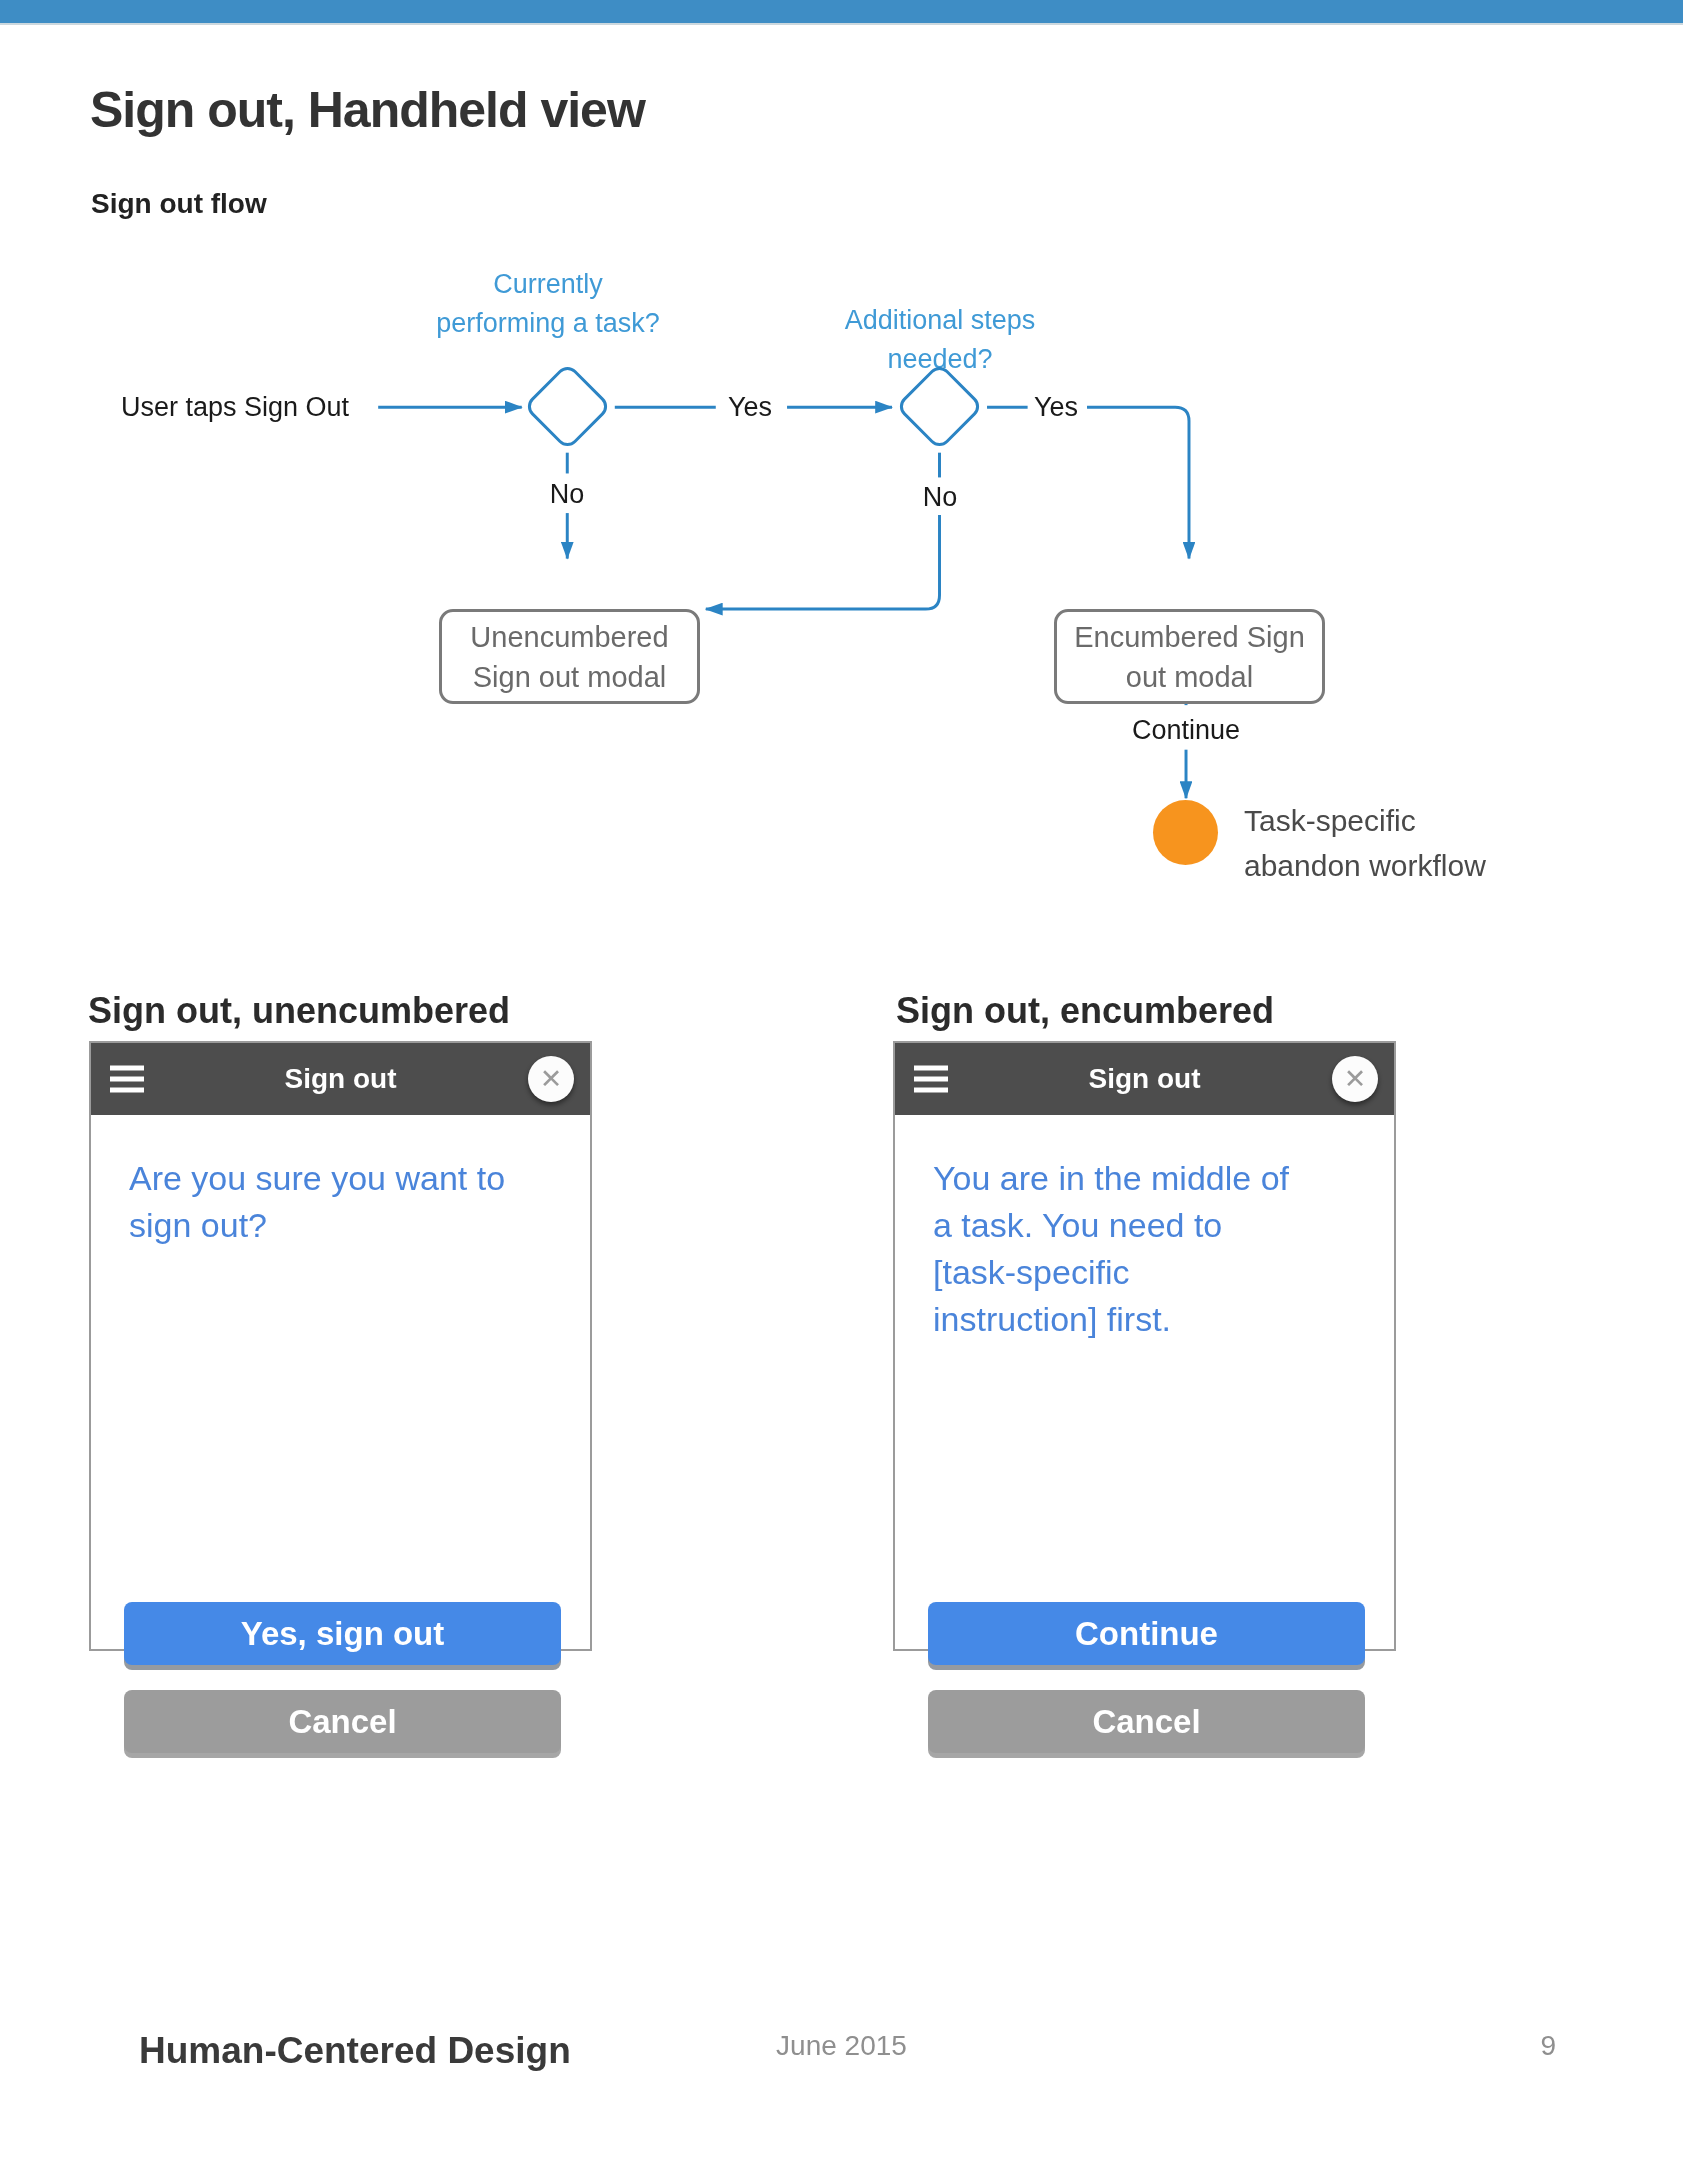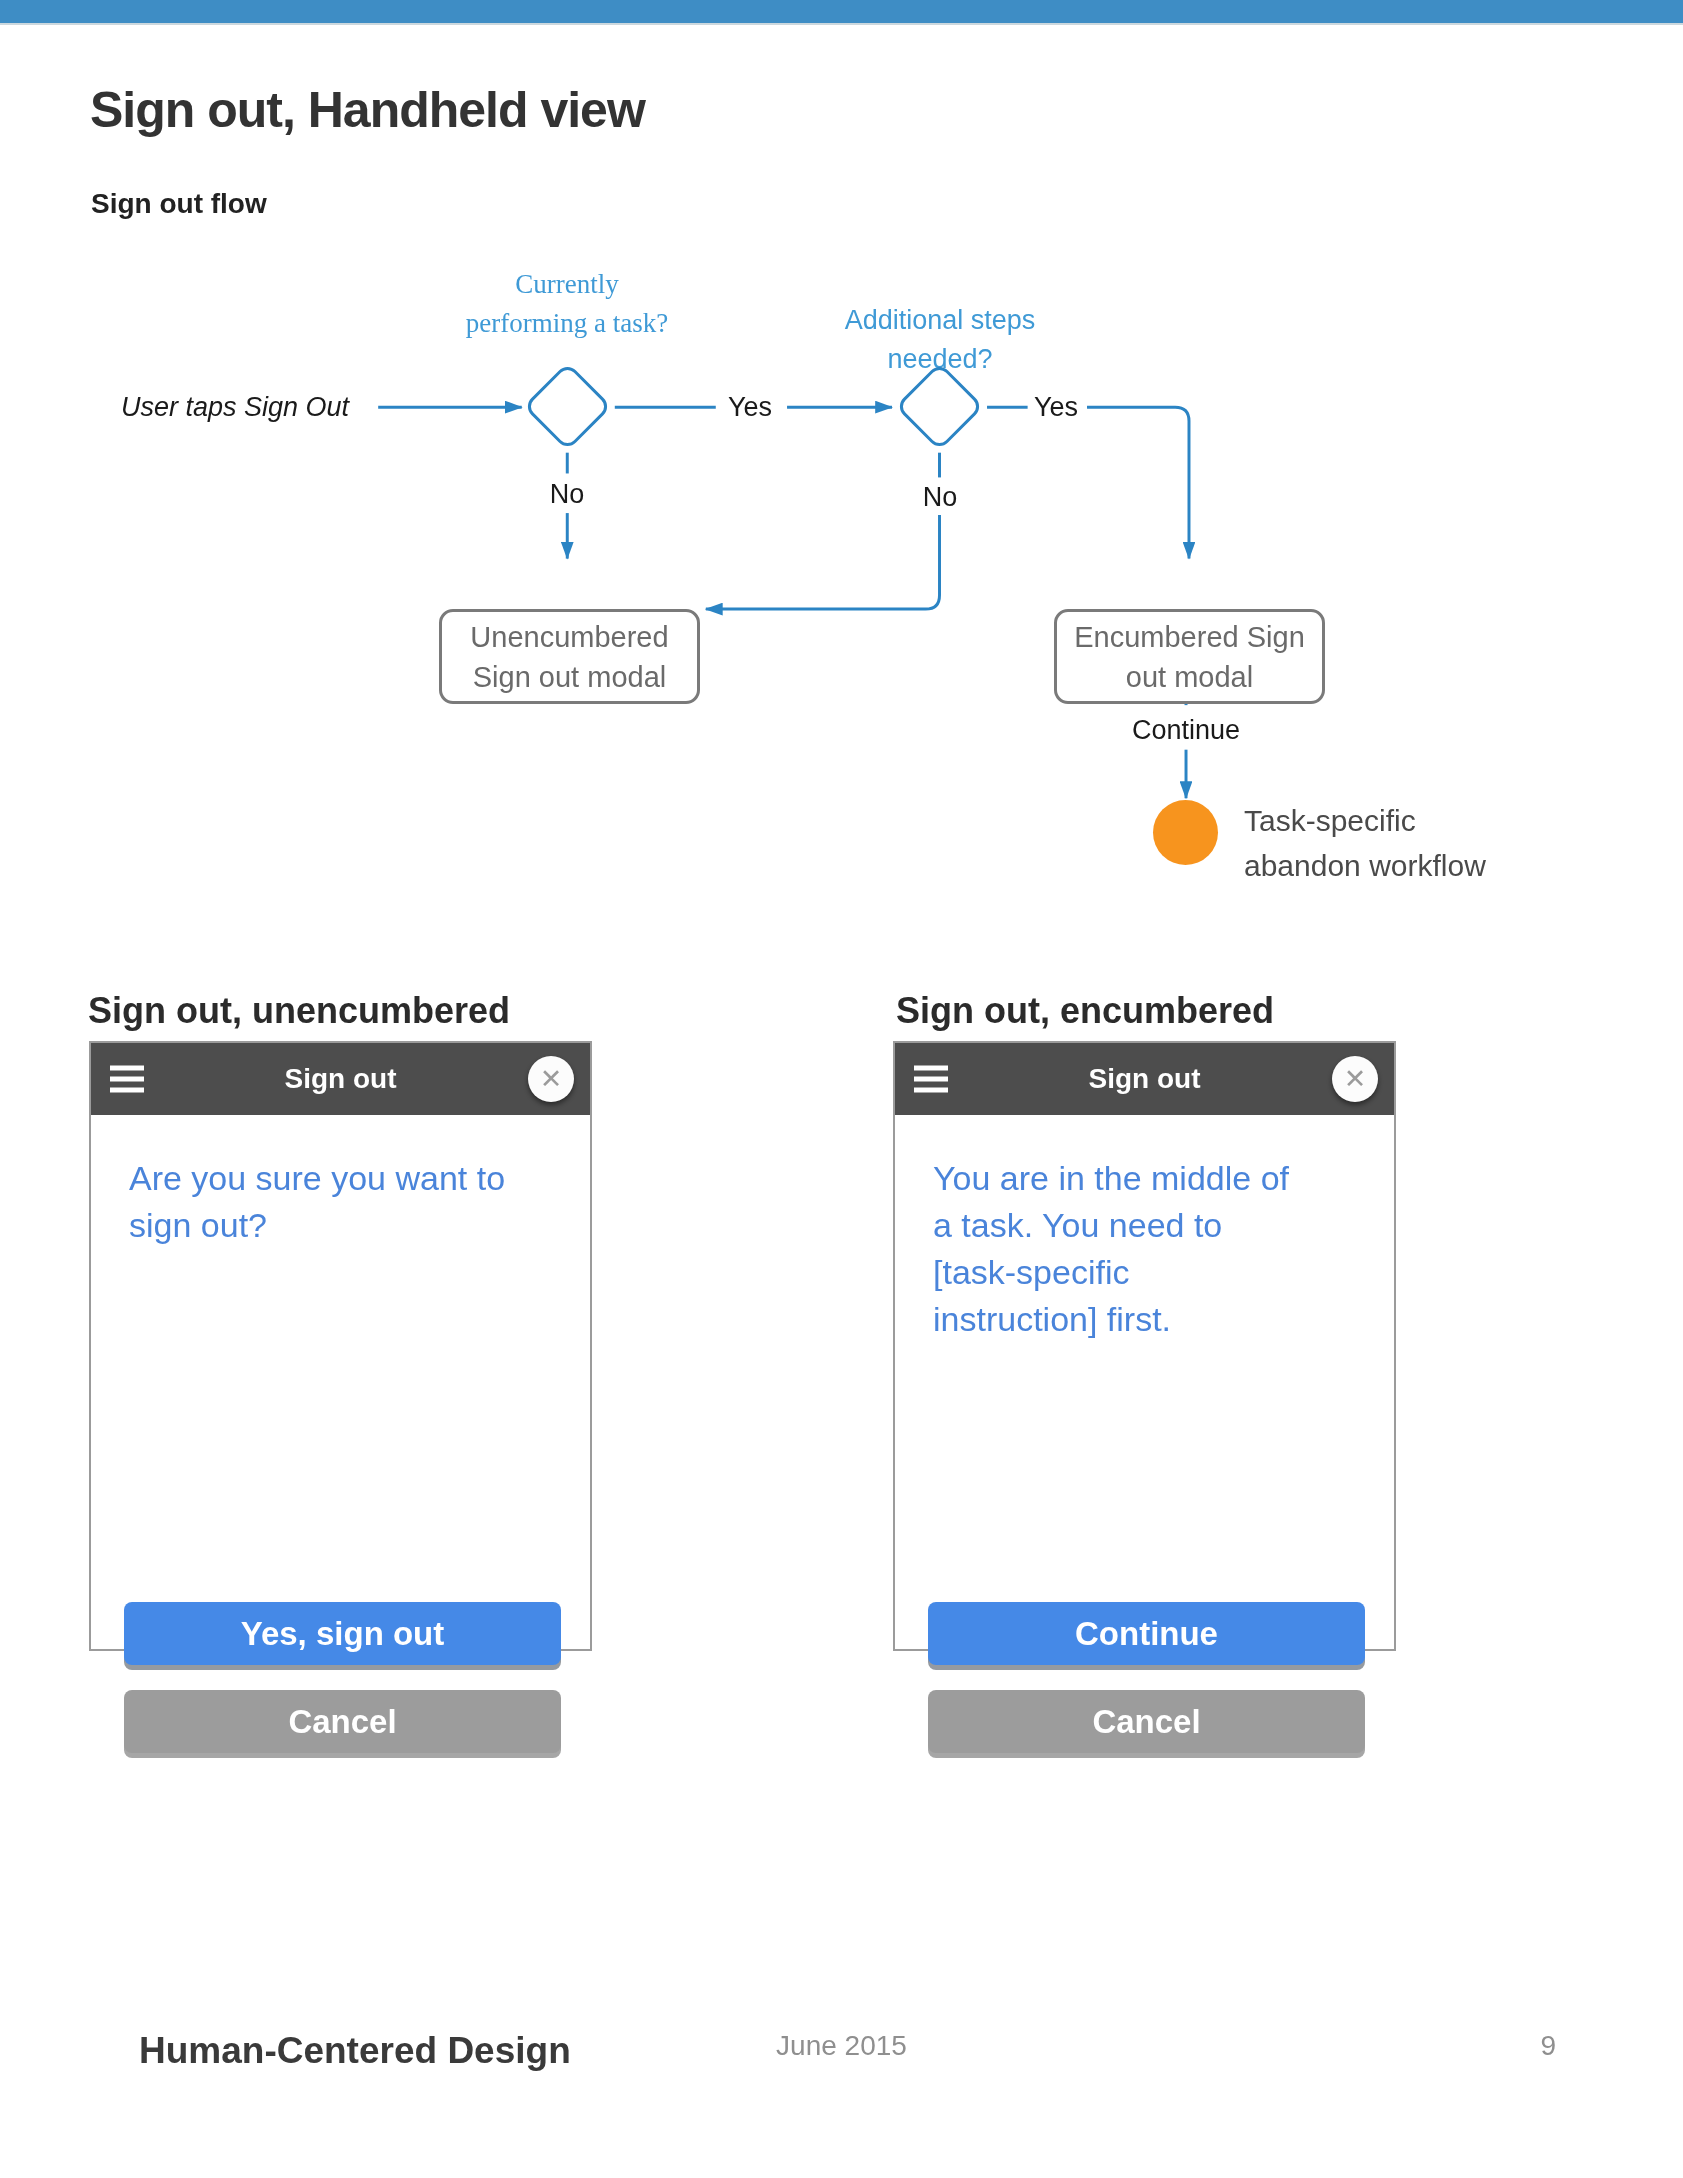--- a/index.html
+++ b/index.html
@@ -85,23 +85,23 @@
       <path d="M1098 411 H1187 Q1201 411 1201 425 V564" marker-end="url(#arr)"></path>
       <path d="M573 457 V478"></path>
       <path d="M573 518 V564" marker-end="url(#arr)"></path>
       <path d="M949 457 V482"></path>
       <path d="M949 520 V601 Q949 615 935 615 H713" marker-end="url(#arr)"></path>
       <path d="M1198 663 V712"></path>
       <path d="M1198 757 V806" marker-end="url(#arr)"></path>
     </g>
   </svg>
 
-  <div class="flow-label" style="left:121px; top:392px;font-style:italic;">User taps Sign Out</div>
+  <div class="flow-label" style="left:121px; top:392px;">User taps Sign Out</div>
 
-  <div class="decision-label" style="left:567px; top:265px;font-family:Liberation Serif, serif;">
+  <div class="decision-label" style="left:548px; top:265px;">
     <div>Currently</div>
     <div>performing a task?</div>
   </div>
   <div class="decision-label" style="left:940px; top:265px;margin-top:36px;">
     <div>Additional steps</div>
     <div>needed?</div>
   </div>
 
   <div class="diamond" style="left:536px; top:375px;"></div>
   <div class="diamond" style="left:908px; top:375px;"></div>

